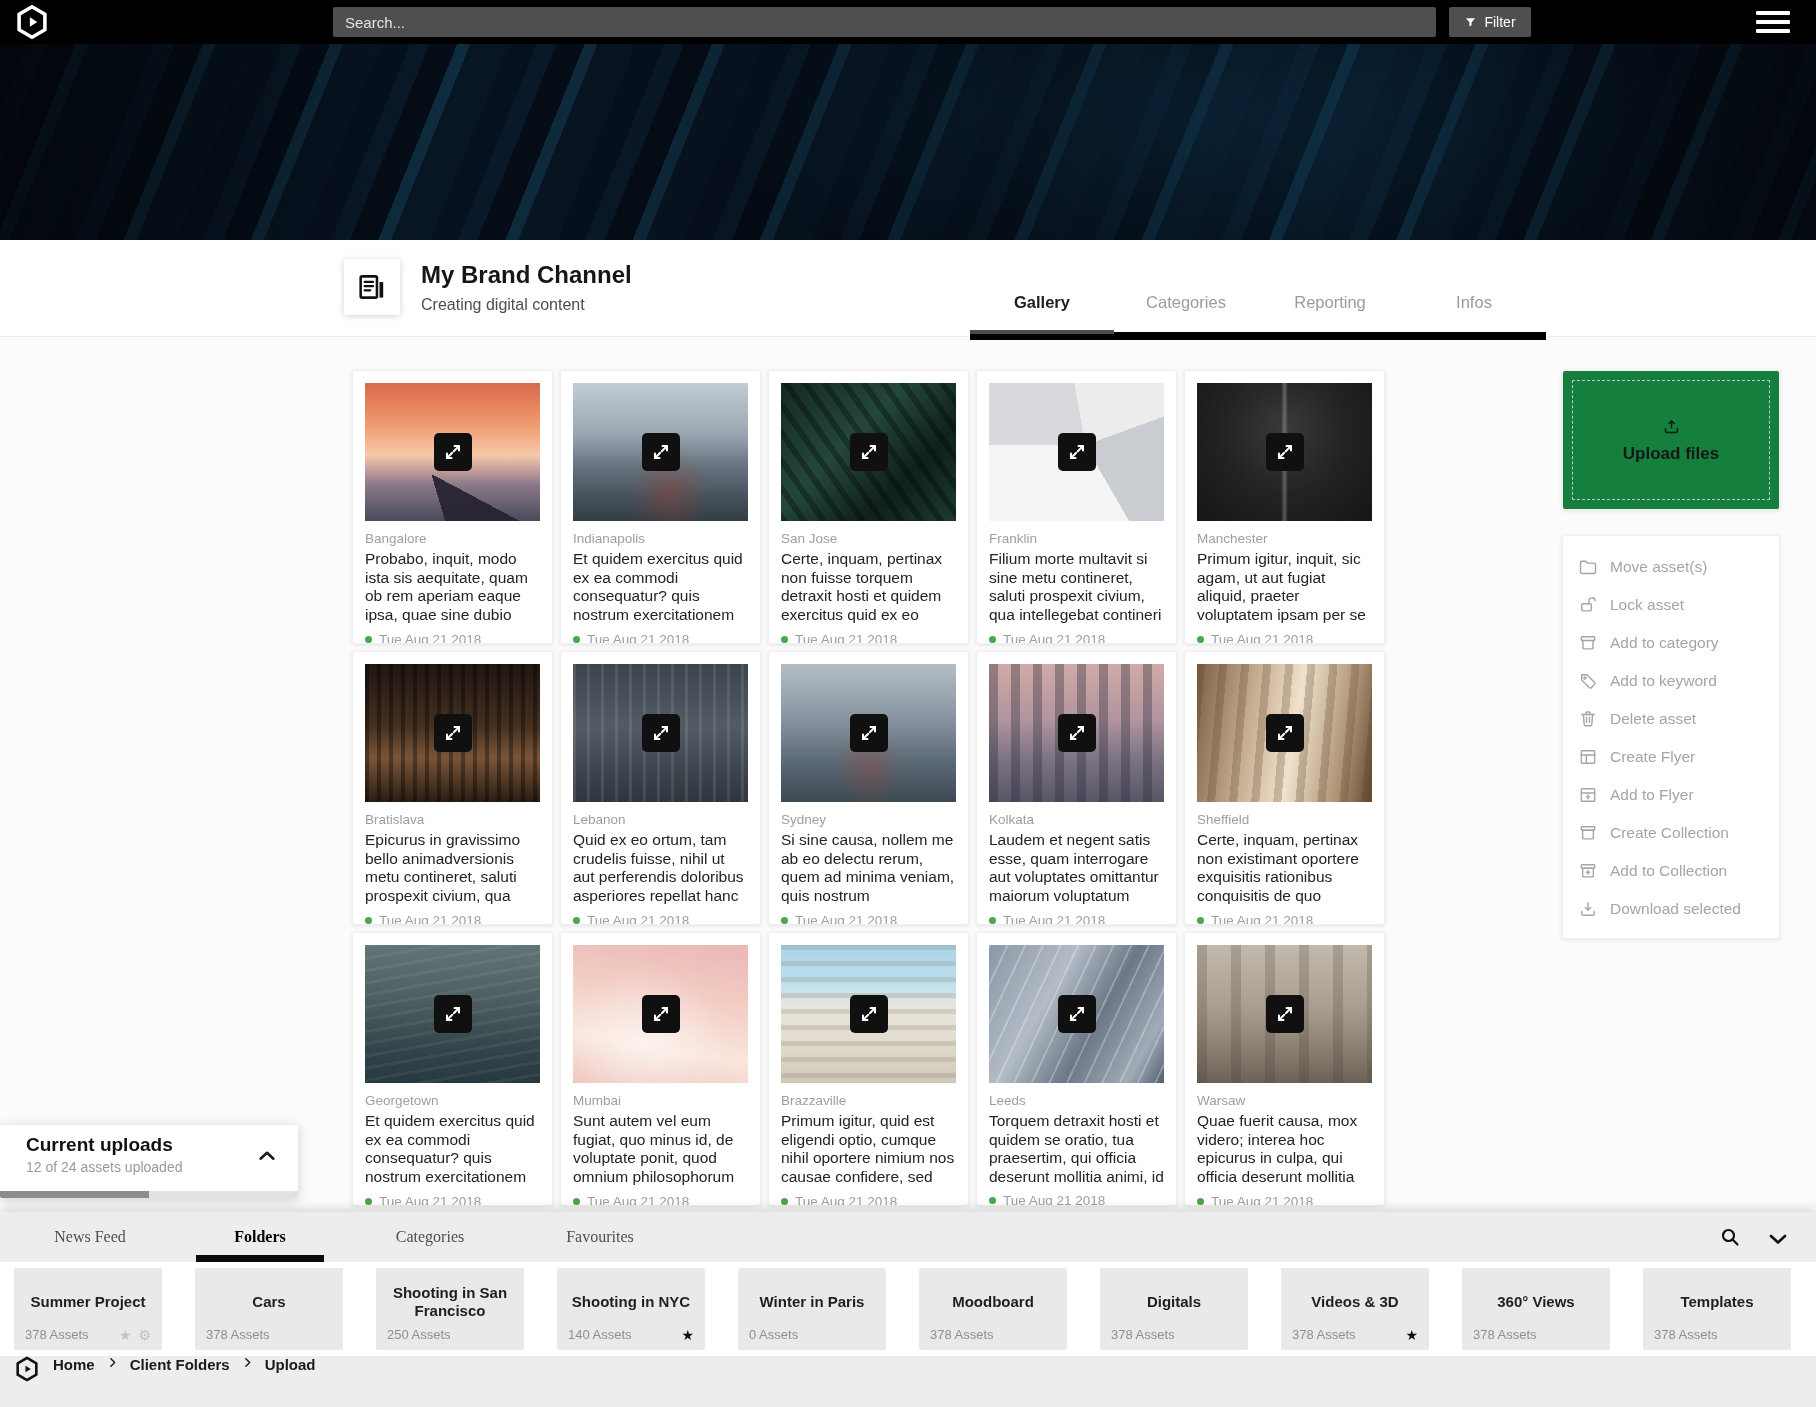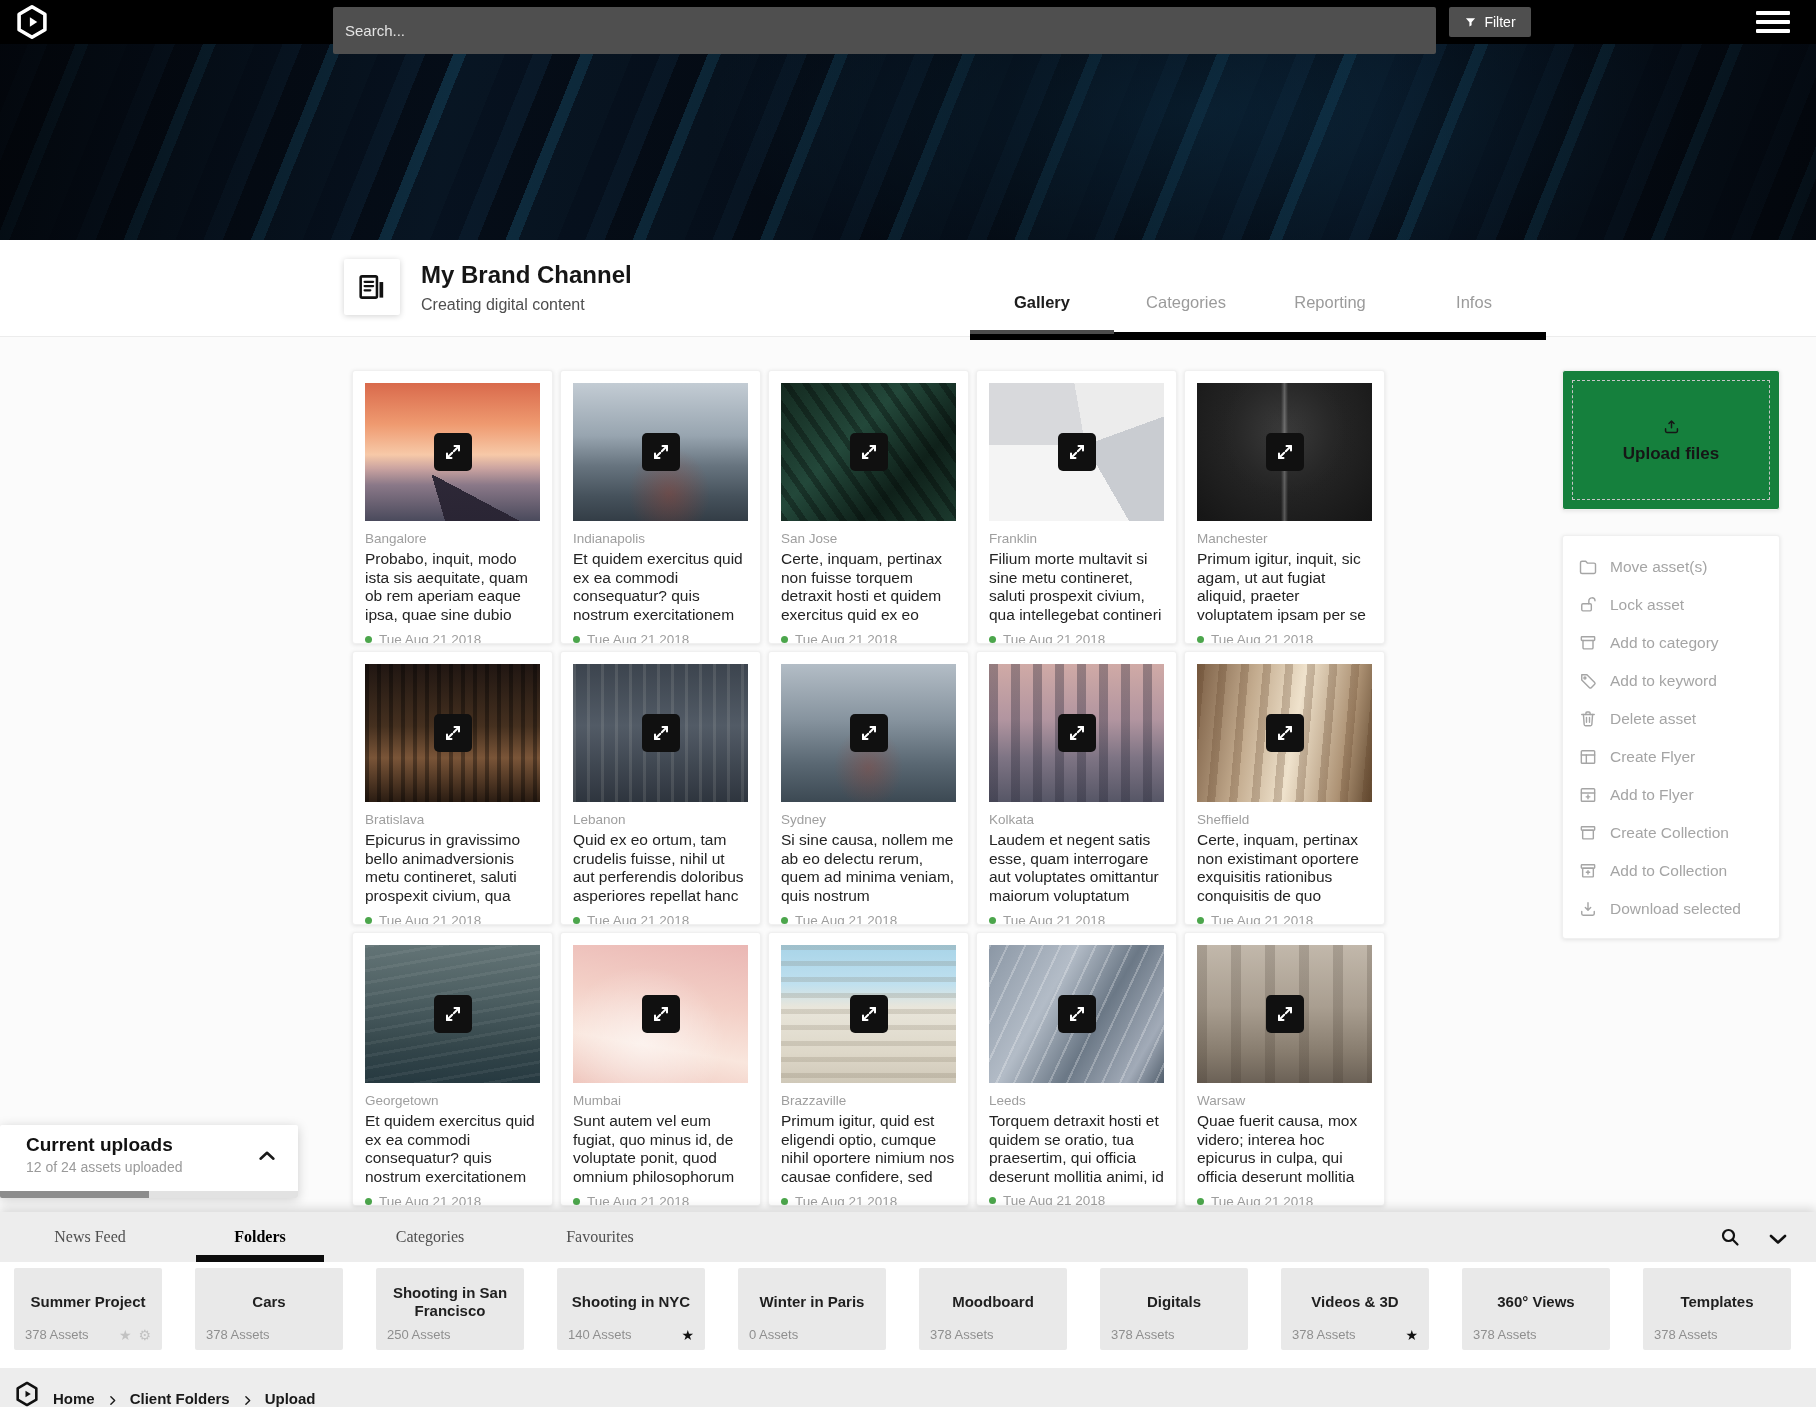--- a/index.html
+++ b/index.html
@@ -5,21 +5,21 @@
   html,body{margin:0;padding:0;}
   body{
     width:1816px;height:1407px;position:relative;overflow:hidden;
     font-family:"Liberation Sans",sans-serif;background:#fbfbfb;
   }
   
   .topbar{position:absolute;top:0;left:0;right:0;height:44px;background:#000;z-index:60;}
   .logo{position:absolute;left:14px;top:4px;width:36px;height:36px;color:#fff;}
   .logo svg{width:100%;height:100%;}
   .search-input{
-    position:absolute;left:333px;top:7px;width:1079px;height:47px;background:#4f4f4f;
+    position:absolute;left:333px;top:7px;width:1079px;height:30px;background:#4f4f4f;
     border:none;border-radius:2px;color:#fff;padding:0 12px;font-size:15px;font-family:inherit;outline:none;
   }
   .search-input::placeholder{color:#e4e4e4;}
   .filter-btn{
     position:absolute;left:1449px;top:7px;width:82px;height:30px;background:#4f4f4f;border:none;
     border-radius:2px;color:#fff;display:flex;align-items:center;justify-content:center;gap:7px;
     font-size:14px;font-family:inherit;cursor:pointer;
   }
   .filter-btn svg{width:13px;height:13px;}
   .hamburger{position:absolute;right:26px;top:11px;width:34px;display:flex;flex-direction:column;gap:5px;cursor:pointer;background:none;border:none;padding:0;}
@@ -101,21 +101,21 @@
   .dchev svg{width:24px;height:24px;}
   .folders{position:absolute;left:14px;top:56px;right:0;display:flex;gap:33px;overflow:hidden;}
   .folder{width:148px;height:82px;background:#e9e9e9;border-radius:2px;flex:none;display:flex;flex-direction:column;box-sizing:border-box;padding:8px 11px 8px;cursor:pointer;}
   .folder-name{flex:1;display:flex;align-items:center;justify-content:center;text-align:center;font-size:15px;font-weight:700;color:#1f1f1f;line-height:18px;}
   .folder-meta{display:flex;align-items:center;justify-content:space-between;}
   .folder-count{font-size:13px;color:#8f8f8f;}
   .ficons{display:flex;gap:7px;font-size:14px;line-height:14px;}
   .ficon.muted{color:#c2c2c2;}
   .ficon.solid{color:#111;}
   
-  .breadcrumb{position:absolute;left:0;right:0;bottom:0;height:39px;background:#ededed;display:flex;align-items:flex-end;padding-left:14px;gap:11px;}
+  .breadcrumb{position:absolute;left:0;right:0;bottom:0;height:51px;background:#ededed;display:flex;align-items:flex-start;padding-left:14px;gap:11px;}
   .bc-logo{width:26px;height:26px;color:#111;margin-right:2px;}
   .bc-logo svg{width:26px;height:26px;}
   .bc-item{font-size:15px;font-weight:600;color:#191919;cursor:pointer;}
   .bc-sep{width:13px;height:13px;color:#1a1a1a;display:flex;}
   .bc-sep svg{width:13px;height:13px;}
 </style>
 </head>
 <body>
 
 <header class="topbar">

